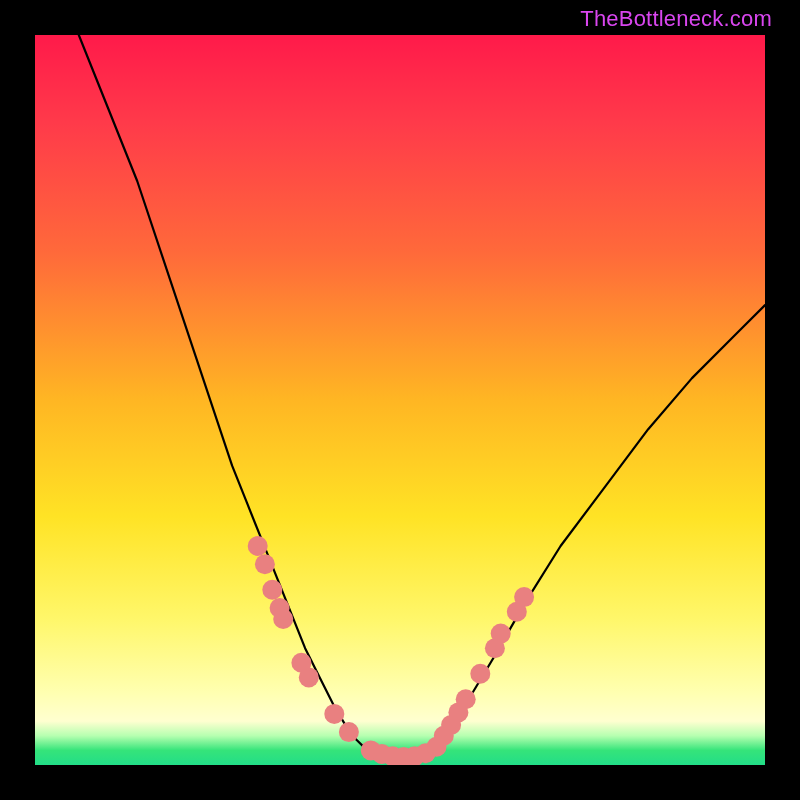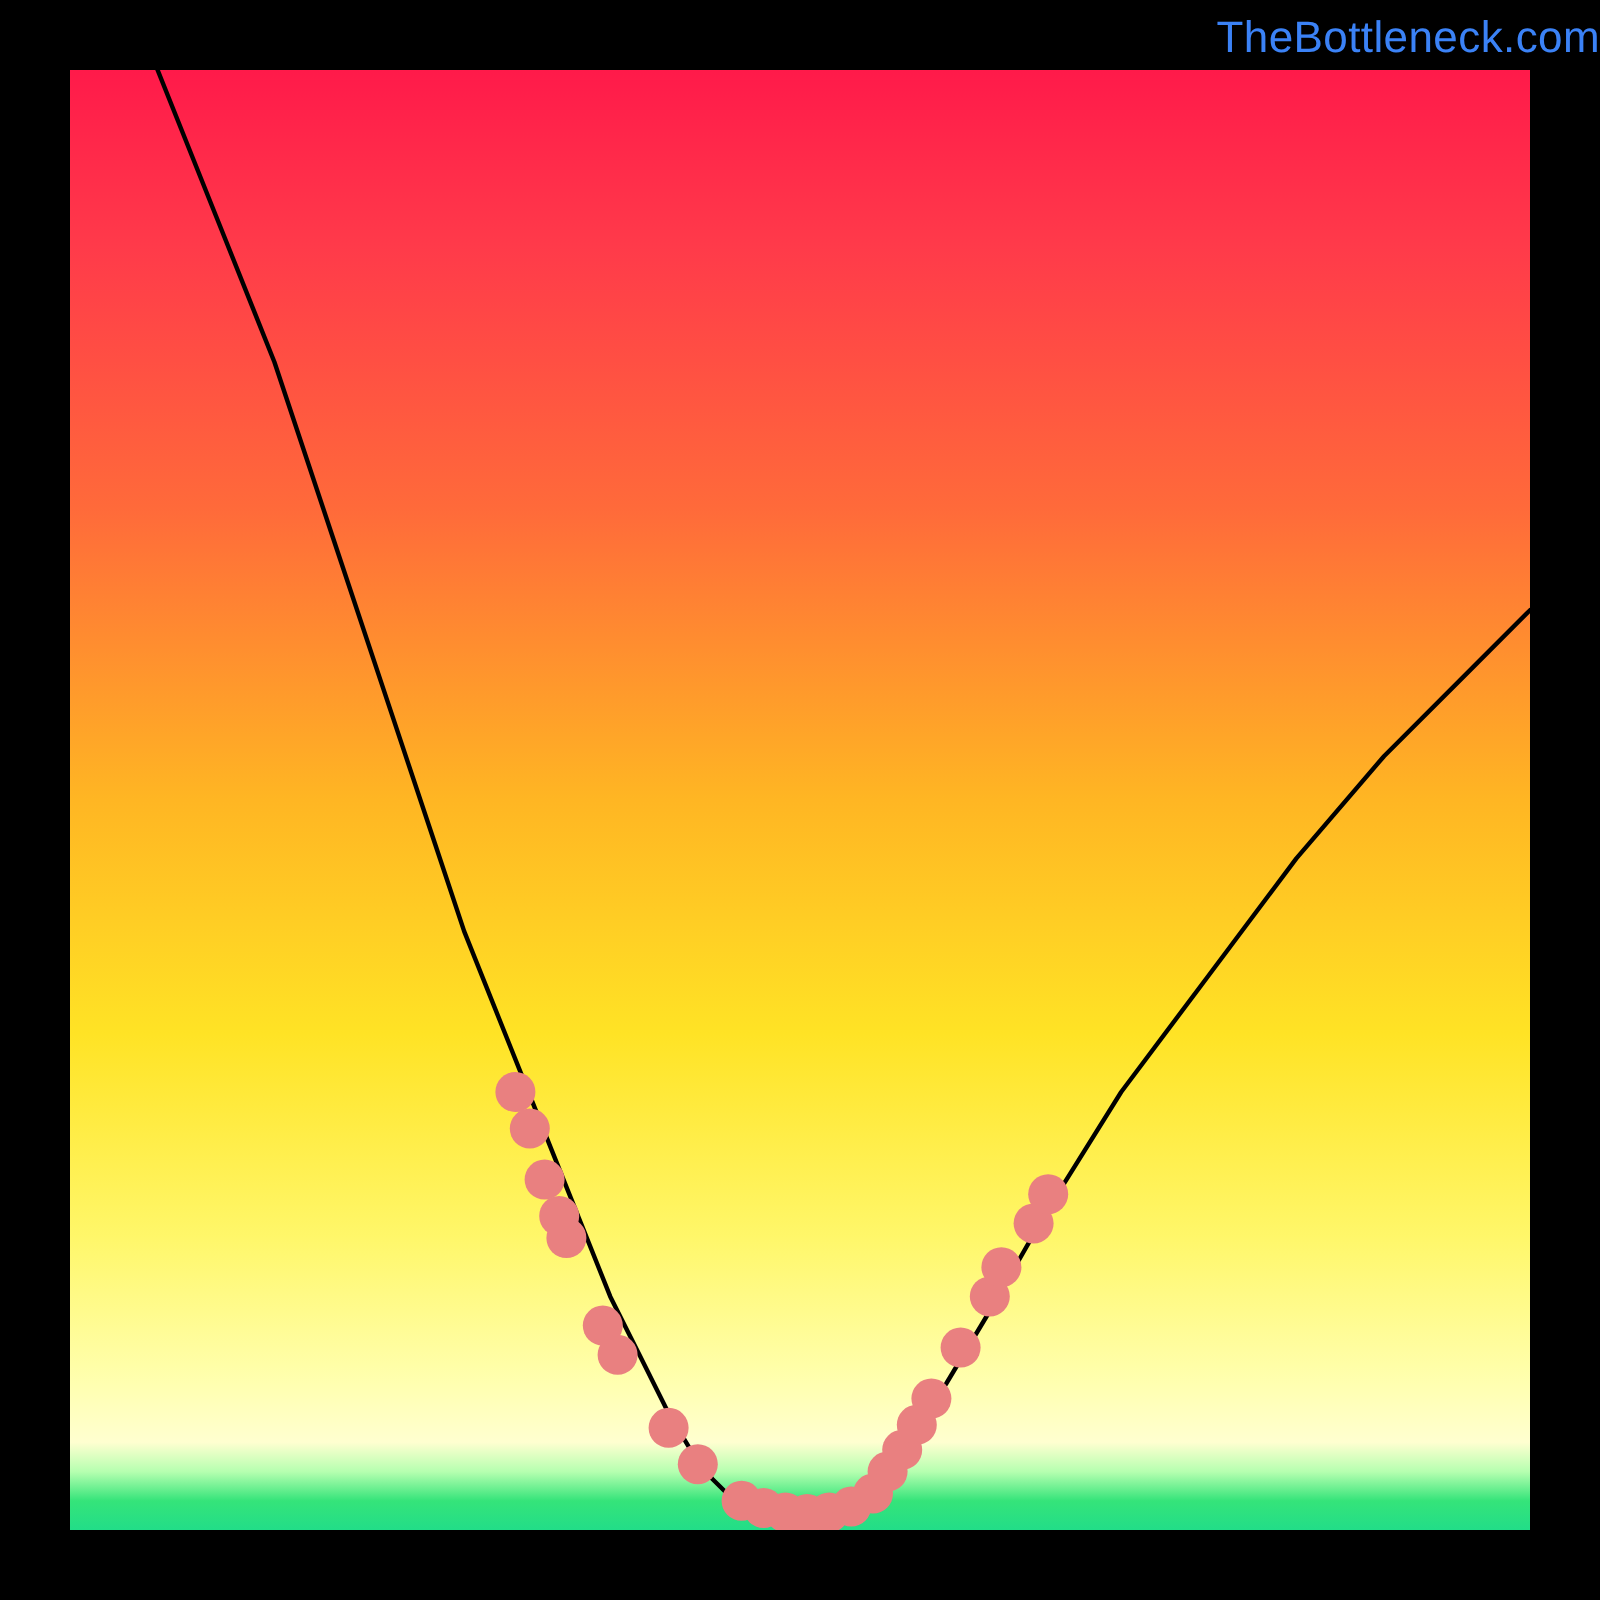--- a/index.html
+++ b/index.html
@@ -42,22 +42,22 @@
     );
   }
   .plot svg {
     position: absolute;
     left: 0;
     top: 0;
   }
   .attrib {
     position: absolute;
     top: 6px;
-    right: 0;
-    color: #3b82f6;
+    right: 28px;
+    color: #d946ef;
     font-size: 22px;
     letter-spacing: 0.2px;
   }
 </style>
 </head>
 <body>
 
 <div class="frame">
 
   <div class="plot">

